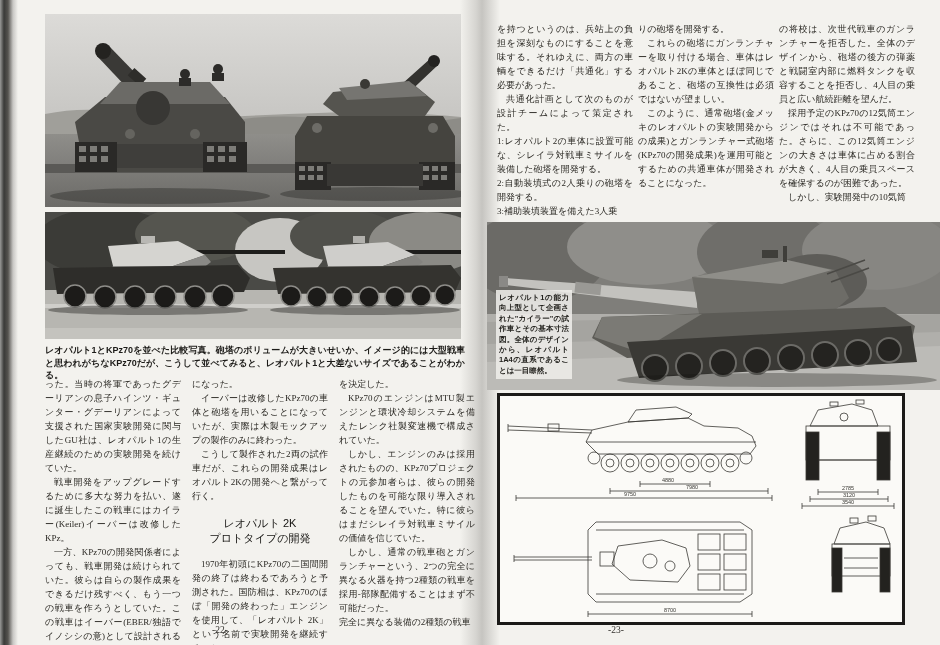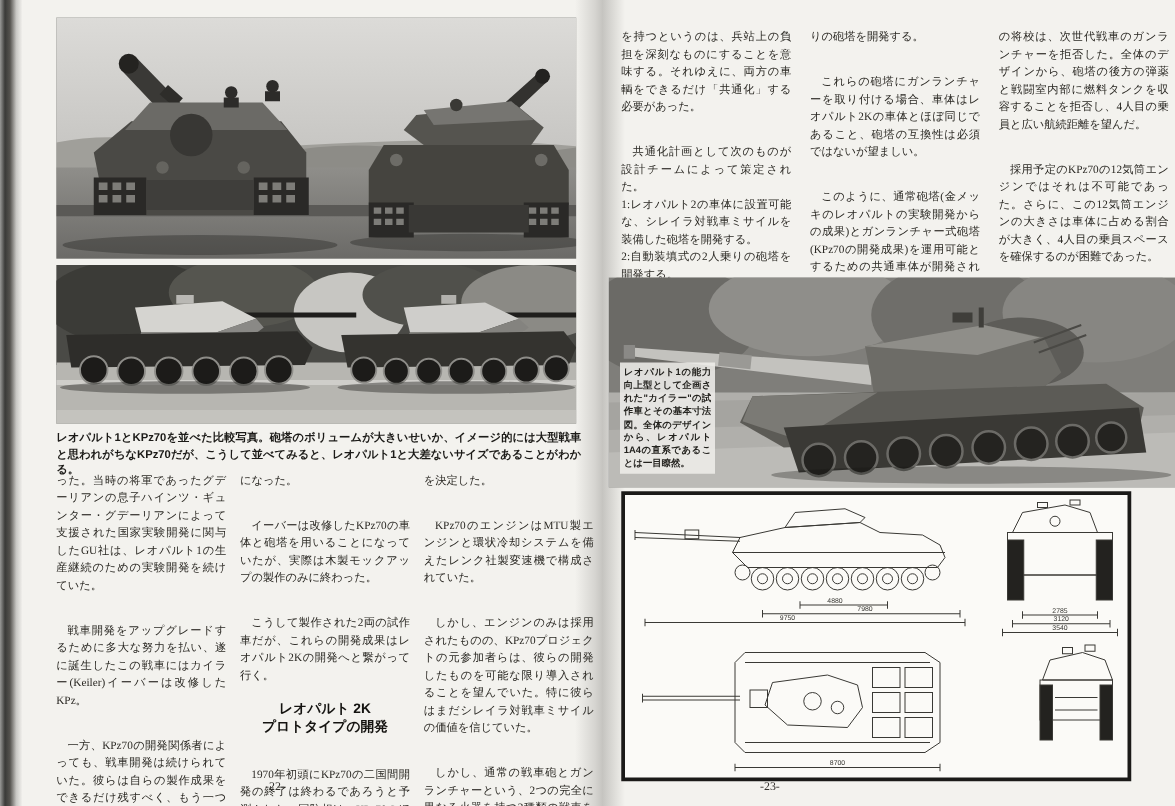--- a/index.html
+++ b/index.html
@@ -10,25 +10,25 @@
     background:linear-gradient(90deg,#9a9a98 0px,#3a3a38 4px,#55534f 8px,#c8c7c4 13px,#f3f2ee 18px);}
   .gutter{position:absolute;left:460px;top:0;width:40px;height:645px;
     background:linear-gradient(90deg,rgba(0,0,0,0) 0%,rgba(80,78,74,0.18) 40%,rgba(80,78,74,0.28) 55%,rgba(0,0,0,0) 100%);}
   .photo{position:absolute;overflow:hidden;background:#9a9a96;}
   .photo svg{display:block;}
   .caption{position:absolute;font-family:"Liberation Sans","DejaVu Sans",sans-serif;
     font-weight:bold;color:#1c1b18;}
   .cap-left{left:45px;top:344px;width:420px;font-size:9px;line-height:12.5px;text-align:justify;}
   .cols{position:absolute;display:flex;}
   .cols-left{left:45px;top:377px;width:430px;gap:11px;}
-  .cols-right{left:497px;top:22px;width:440px;gap:15px;}
+  .cols-right{left:497px;top:22px;width:440px;gap:5px;}
   .col{width:136px;}
   .col p{margin:0;font-size:9px;line-height:14px;text-align:justify;color:#2a2823;}
-  .col p.pi{text-indent:1em;margin-top:22px;}
-  .heading{font-family:"Liberation Sans","DejaVu Sans",sans-serif;font-weight:bold;
+  .col p.pi{text-indent:1em;}
+  .heading{font-family:"Liberation Sans","DejaVu Sans",sans-serif;font-weight:normal;
     font-size:11px;line-height:15px;text-align:center;color:#141310;margin:13px 0 11px 0;}
   .pagenum{position:absolute;top:625px;width:80px;text-align:left;
     font-size:9.5px;color:#33312d;}
   .pn-left{left:212px;}
   .pn-right{left:608px;}
   .photo-cap-overlay{position:absolute;left:9px;top:68px;width:70px;padding:3px 3px;
     background:rgba(238,237,233,0.88);font-family:"Liberation Sans","DejaVu Sans",sans-serif;
     font-weight:bold;font-size:7.5px;line-height:10.4px;color:#24231f;text-align:justify;}
   .drawbox{position:absolute;left:497px;top:393px;width:408px;height:232px;
     background:#fbfaf7;border:3px solid #1b1a18;box-sizing:border-box;}

